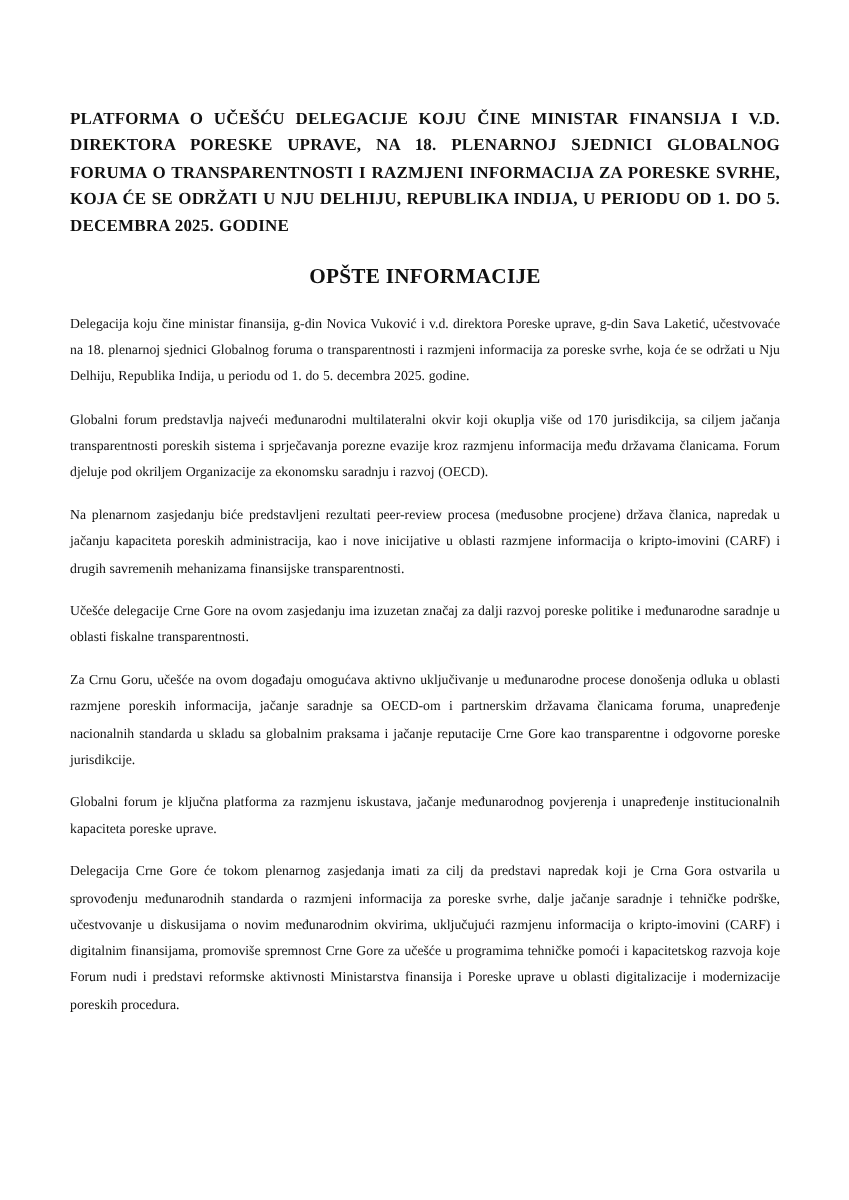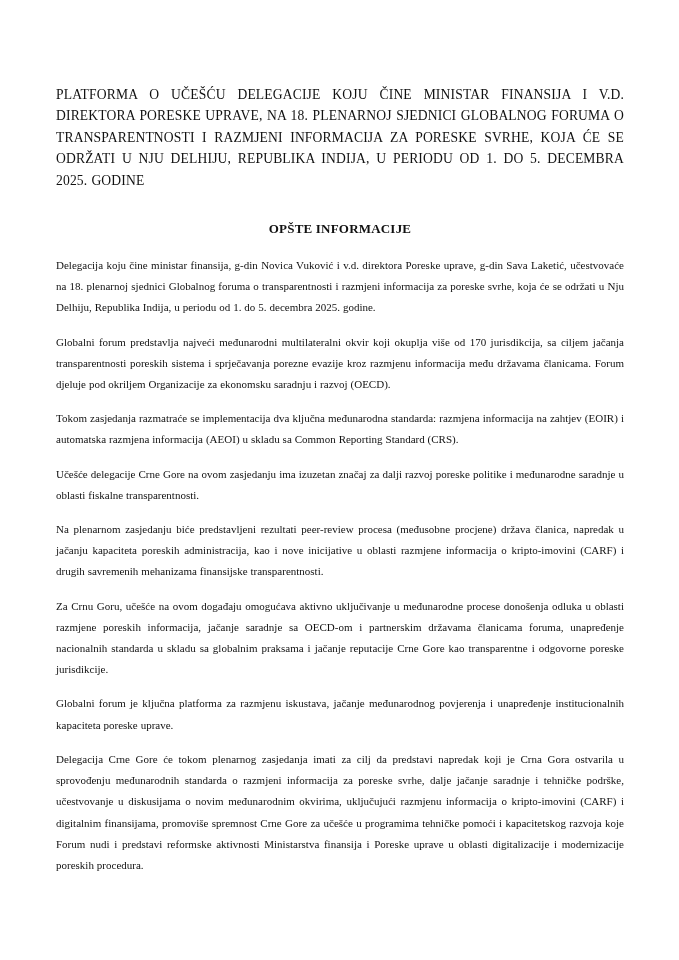--- a/index.html
+++ b/index.html
@@ -18,34 +18,34 @@
   .page {
     position: relative;
     width: 679px;
     height: 960px;
     background: #ffffff;
     box-sizing: border-box;
     padding: 84px 55px 0 56px;
   }
   .doc-title {
     font-size: 13.6px;
-    font-weight: normal;
+    font-weight: bold;
     line-height: 21.4px;
     text-align: justify;
     text-align-last: left;
     text-transform: uppercase;
     margin: 0 0 0 0;
     letter-spacing: 0.15px;
     word-spacing: 0.5px;
   }
   .section-heading {
-    font-size: 13px;
+    font-size: 17px;
     font-weight: bold;
     text-align: center;
-    margin: 30px 0 0 0;
+    margin: 20px 0 0 0;
     letter-spacing: 0.2px;
   }
   .body-block {
     margin-top: 18px;
   }
   p.para {
     font-size: 11px;
     line-height: 21.2px;
     text-align: justify;
     text-align-last: left;
@@ -61,21 +61,20 @@
 
 <div class="page">
 
   <h1 class="doc-title">PLATFORMA O UČEŠĆU DELEGACIJE KOJU ČINE MINISTAR FINANSIJA I V.D. DIREKTORA PORESKE UPRAVE, NA 18. PLENARNOJ SJEDNICI GLOBALNOG FORUMA O TRANSPARENTNOSTI I RAZMJENI INFORMACIJA ZA PORESKE SVRHE, KOJA ĆE SE ODRŽATI U NJU DELHIJU, REPUBLIKA INDIJA, U PERIODU OD 1. DO 5. DECEMBRA 2025. GODINE</h1>
 
   <h2 class="section-heading">OPŠTE INFORMACIJE</h2>
 
   <div class="body-block">
     <p class="para">Delegacija koju čine ministar finansija, g-din Novica Vuković i v.d. direktora Poreske uprave, g-din Sava Laketić, učestvovaće na 18. plenarnoj sjednici Globalnog foruma o transparentnosti i razmjeni informacija za poreske svrhe, koja će se održati u Nju Delhiju, Republika Indija, u periodu od 1. do 5. decembra 2025. godine.</p>
     <p class="para">Globalni forum predstavlja najveći međunarodni multilateralni okvir koji okuplja više od 170 jurisdikcija, sa ciljem jačanja transparentnosti poreskih sistema i sprječavanja porezne evazije kroz razmjenu informacija među državama članicama. Forum djeluje pod okriljem Organizacije za ekonomsku saradnju i razvoj (OECD).</p>
-    <p class="para">Tokom zasjedanja razmatraće se implementacija dva ključna međunarodna standarda: razmjena informacija na zahtjev (EOIR) i automatska razmjena informacija (AEOI) u skladu sa Common Reporting Standard (CRS).</p>
+    <p class="para">Na plenarnom zasjedanju biće predstavljeni rezultati peer-review procesa (međusobne procjene) država članica, napredak u jačanju kapaciteta poreskih administracija, kao i nove inicijative u oblasti razmjene informacija o kripto-imovini (CARF) i drugih savremenih mehanizama finansijske transparentnosti.</p>
     <p class="para">Učešće delegacije Crne Gore na ovom zasjedanju ima izuzetan značaj za dalji razvoj poreske politike i međunarodne saradnje u oblasti fiskalne transparentnosti.</p>
-    <p class="para">Na plenarnom zasjedanju biće predstavljeni rezultati peer-review procesa (međusobne procjene) država članica, napredak u jačanju kapaciteta poreskih administracija, kao i nove inicijative u oblasti razmjene informacija o kripto-imovini (CARF) i drugih savremenih mehanizama finansijske transparentnosti.</p>
     <p class="para">Za Crnu Goru, učešće na ovom događaju omogućava aktivno uključivanje u međunarodne procese donošenja odluka u oblasti razmjene poreskih informacija, jačanje saradnje sa OECD-om i partnerskim državama članicama foruma, unapređenje nacionalnih standarda u skladu sa globalnim praksama i jačanje reputacije Crne Gore kao transparentne i odgovorne poreske jurisdikcije.</p>
     <p class="para">Globalni forum je ključna platforma za razmjenu iskustava, jačanje međunarodnog povjerenja i unapređenje institucionalnih kapaciteta poreske uprave.</p>
     <p class="para">Delegacija Crne Gore će tokom plenarnog zasjedanja imati za cilj da predstavi napredak koji je Crna Gora ostvarila u sprovođenju međunarodnih standarda o razmjeni informacija za poreske svrhe, dalje jačanje saradnje i tehničke podrške, učestvovanje u diskusijama o novim međunarodnim okvirima, uključujući razmjenu informacija o kripto-imovini (CARF) i digitalnim finansijama, promoviše spremnost Crne Gore za učešće u programima tehničke pomoći i kapacitetskog razvoja koje Forum nudi i predstavi reformske aktivnosti Ministarstva finansija i Poreske uprave u oblasti digitalizacije i modernizacije poreskih procedura.</p>
   </div>
 
 </div>
 
 </body></html>

